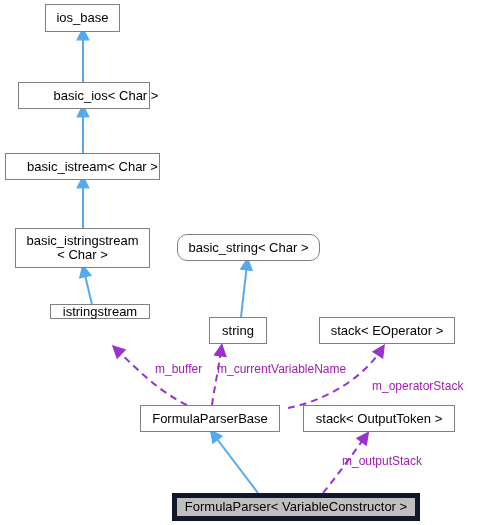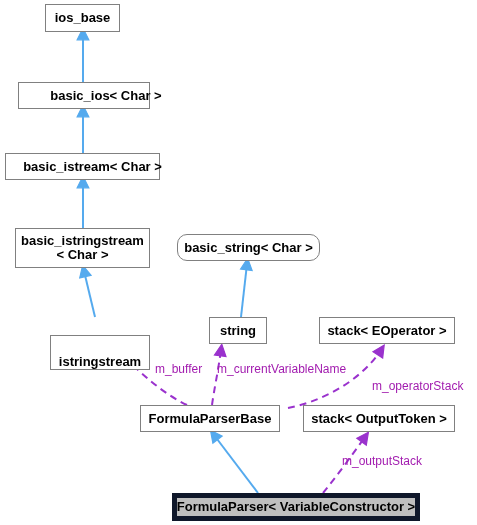--- a/index.html
+++ b/index.html
@@ -32,21 +32,20 @@
     background: #ffffff;
     color: #000000;
     font-size: 13px;
     line-height: 14px;
     text-align: center;
     display: flex;
     align-items: center;
     justify-content: center;
     white-space: pre;
     z-index: 3;
-    font-weight: bold;
   }
   .node.current {
     background: #bfbfbf;
     border: 5px solid #0f172a;
   }
   .edge-label {
     position: absolute;
     color: #a21caf;
     font-size: 12px;
     line-height: 13px;
@@ -110,21 +109,21 @@
 
   <div class="node" style="left:15px; top:228px; width:135px; height:40px;">
     <span>basic_istringstream
 &lt; Char &gt;</span>
   </div>
 
   <div class="node" style="left:177px; top:234px; width:143px; height:27px;border-radius:10px;">
     <span>basic_string&lt; Char &gt;</span>
   </div>
 
-  <div class="node" style="left:50px; top:335px; width:100px; height:35px;align-items:flex-end;">
+  <div class="node" style="left:50px; top:304px; width:100px; height:15px;">
     <span>istringstream</span>
   </div>
 
   <div class="node" style="left:209px; top:317px; width:58px; height:27px;">
     <span>string</span>
   </div>
 
   <div class="node" style="left:319px; top:317px; width:136px; height:27px;">
     <span>stack&lt; EOperator &gt;</span>
   </div>

